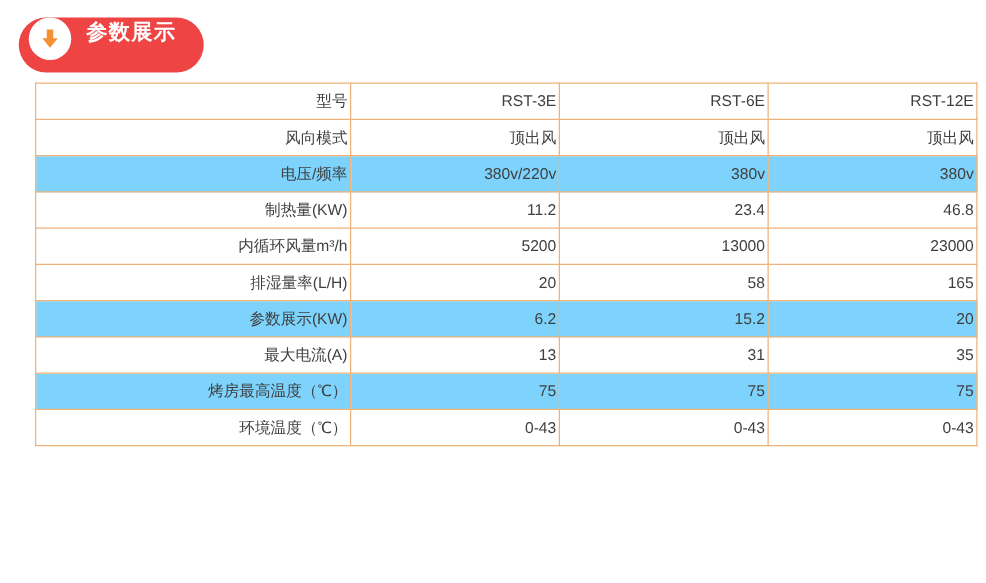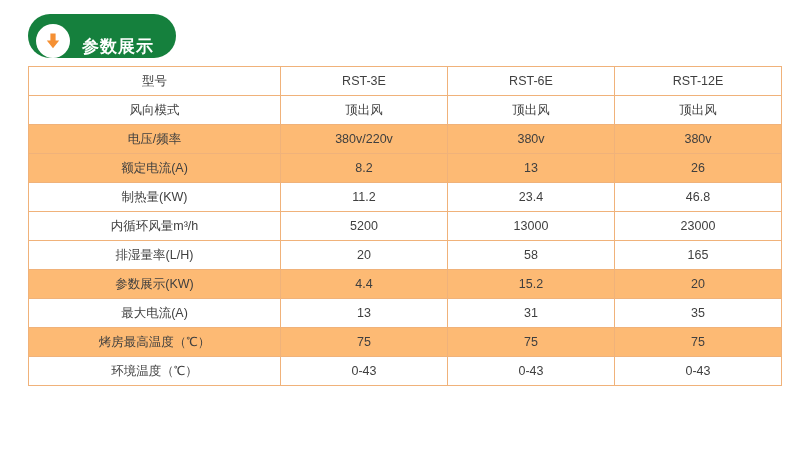--- a/index.html
+++ b/index.html
@@ -16,26 +16,26 @@
   }
   .page {
     position: relative;
     width: 789px;
     height: 466px;
   }
 
   
   .header {
     position: absolute;
-    left: 28px;
+    left: 15px;
     top: 14px;
     height: 44px;
     display: flex;
-    align-items: flex-end;
-    background: #15803d;
+    align-items: flex-start;
+    background: #ef4444;
     border-radius: 22px;
     padding: 0 22px 0 8px;
   }
   .header .circle {
     width: 34px;
     height: 34px;
     border-radius: 50%;
     background: #ffffff;
     display: flex;
     align-items: center;
@@ -62,29 +62,29 @@
     width: 733px;
   }
   table.spec {
     border-collapse: collapse;
     width: 733px;
     table-layout: fixed;
   }
   table.spec td {
     border: 1px solid #f0b27a;
     height: 28px;
-    text-align: center;
+    text-align: right;
     vertical-align: middle;
     font-size: 12.5px;
     color: #3f3f3f;
     padding: 0 2px;
     line-height: 1.2;
   }
   table.spec tr.odd td {
-    background: #fdba74;
+    background: #7dd3fc;
   }
   table.spec tr.even td {
     background: #ffffff;
   }
   table.spec td.label {
     width: 247px;
   }
   table.spec td.val {
     width: 162px;
   }
@@ -124,26 +124,20 @@
         </tr>
 
         <tr class="odd">
           <td class="label">电压/频率</td>
           <td class="val">380v/220v</td>
           <td class="val">380v</td>
           <td class="val">380v</td>
         </tr>
 
 
-        <tr class="odd">
-          <td class="label">额定电流(A)</td>
-          <td class="val">8.2</td>
-          <td class="val">13</td>
-          <td class="val">26</td>
-        </tr>
 
         <tr class="even">
           <td class="label">制热量(KW)</td>
           <td class="val">11.2</td>
           <td class="val">23.4</td>
           <td class="val">46.8</td>
         </tr>
 
 
         <tr class="even">
@@ -156,21 +150,21 @@
 
         <tr class="even">
           <td class="label">排湿量率(L/H)</td>
           <td class="val">20</td>
           <td class="val">58</td>
           <td class="val">165</td>
         </tr>
 
         <tr class="odd">
           <td class="label">参数展示(KW)</td>
-          <td class="val">4.4</td>
+          <td class="val">6.2</td>
           <td class="val">15.2</td>
           <td class="val">20</td>
         </tr>
 
         <tr class="even">
           <td class="label">最大电流(A)</td>
           <td class="val">13</td>
           <td class="val">31</td>
           <td class="val">35</td>
         </tr>

